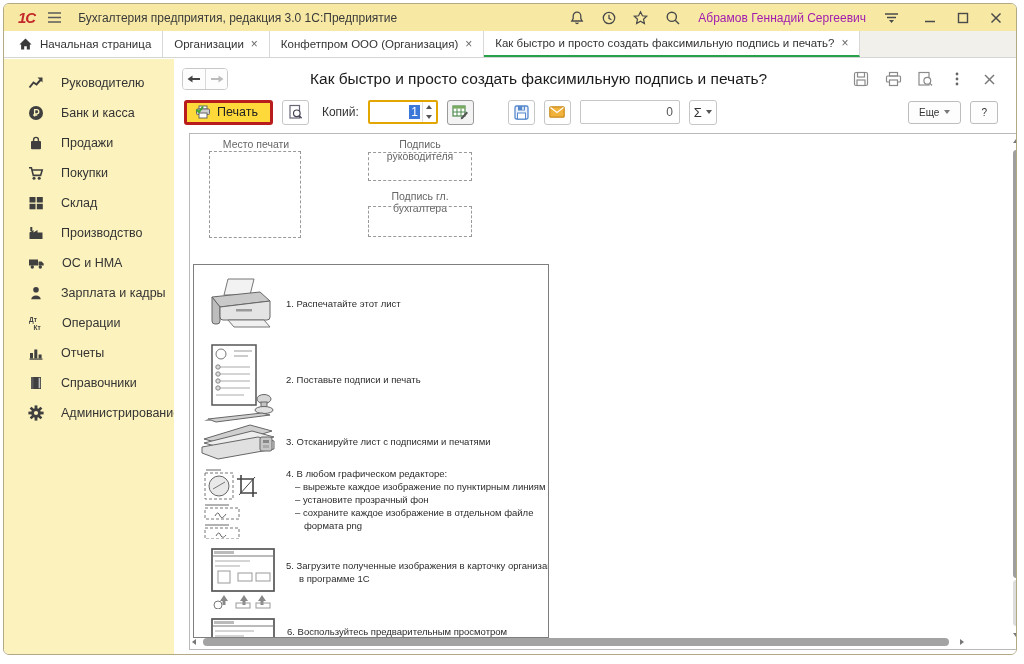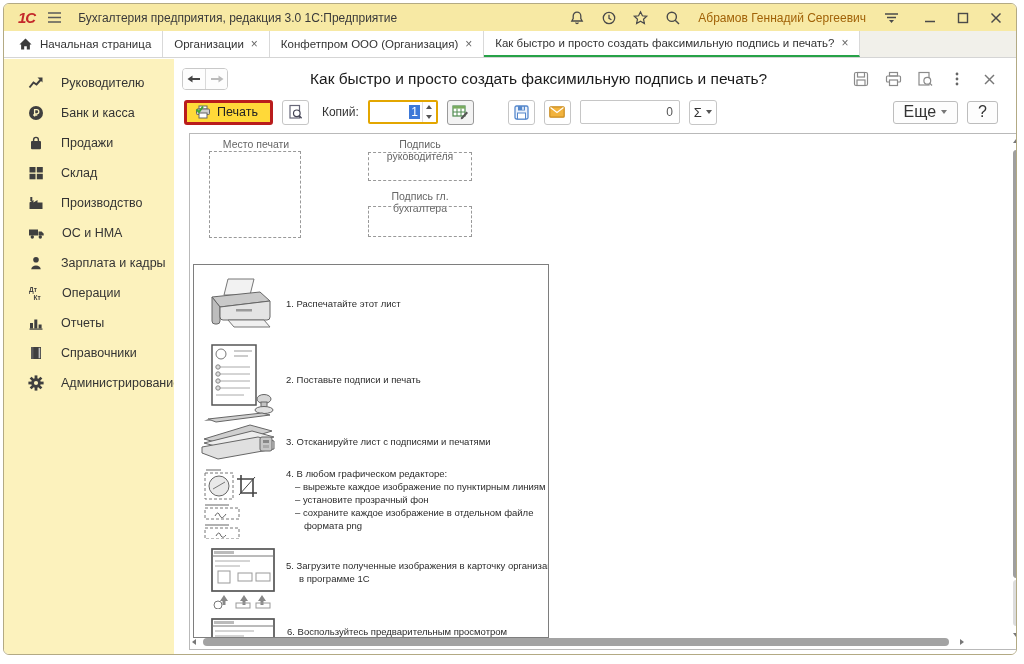--- a/index.html
+++ b/index.html
@@ -5,21 +5,21 @@
   * { margin:0; padding:0; box-sizing:border-box; }
   html,body { width:1024px; height:664px; background:#fff; font-family:"Liberation Sans", sans-serif; overflow:hidden; }
   .window { position:absolute; left:3px; top:3px; width:1014px; height:652px; border:1px solid #b3aa84; border-radius:6px; overflow:hidden; background:#fff; }
 
   
   .titlebar { height:27px; background:#f7e9a4; display:flex; align-items:center; padding:0 12px 0 14px; gap:11px; }
   .logo { color:#c4292b; font-weight:bold; font-style:italic; font-size:15px; letter-spacing:-1px; line-height:1; }
   .app-title { font-size:12px; color:#3a3a3a; margin-left:4px; }
   .tb-right { margin-left:auto; display:flex; align-items:center; gap:15px; }
   .tb-ic { width:17px; height:17px; display:inline-flex; align-items:center; justify-content:center; cursor:pointer; }
-  .user-name { font-size:12px; color:#a16207; margin:8px 2px; }
+  .user-name { font-size:12px; color:#a21caf; margin:8px 2px; }
   .winctl { display:flex; align-items:center; gap:16px; margin-left:6px; }
 
   
   .tabbar { height:27px; background:#f1f0ea; border-bottom:1px solid #d5d5d5; display:flex; align-items:stretch; }
   .tab { background:#fff; border-right:1px solid #d9d9d9; display:flex; align-items:center; padding:0 11px; gap:7px; font-size:11.5px; color:#333; position:relative; cursor:pointer; white-space:nowrap; }
   .tab.active { border-bottom:2px solid #26a248; }
   .tab .close-x { color:#666; font-size:12px; line-height:1; cursor:pointer; }
 
   
   .app-body { position:absolute; top:55px; left:0; right:0; bottom:0; display:flex; }
@@ -46,21 +46,21 @@
   .tbtn.pressed { border-color:#9a9a9a; background:#f3f3f3; }
   .lbl { font-size:12px; color:#333; margin-left:4px; }
   .spinner { display:flex; align-items:stretch; border:2px solid #e3a600; border-radius:2px; height:24px; background:#fff; }
   .spin-val { width:52px; display:flex; align-items:center; justify-content:flex-end; padding-right:2px; font-size:12px; }
   .spin-sel { background:#3c78d8; color:#fff; padding:0 2px; }
   .spin-arrows { width:14px; display:flex; flex-direction:column; border-left:1px solid #e0e0e0; }
   .spin-arrows div { flex:1; display:flex; align-items:center; justify-content:center; cursor:pointer; }
   .field-sum { width:100px; height:24px; border:1px solid #c6c6c6; border-radius:2px; display:flex; align-items:center; justify-content:flex-end; padding-right:6px; font-size:12px; color:#555; background:#fff; }
   .btn-sigma { font-size:13px; color:#333; gap:4px; }
   .tb-right-grp { margin-left:auto; display:flex; gap:9px; }
-  .btn-more, .btn-help { height:23px; border:1px solid #bdbdbd; border-radius:3px; background:#fdfdfd; font-size:16px; color:#333; display:inline-flex; align-items:center; justify-content:center; padding:0 10px; gap:5px; cursor:pointer; }
+  .btn-more, .btn-help { height:23px; border:1px solid #bdbdbd; border-radius:3px; background:#fdfdfd; font-size:10px; color:#333; display:inline-flex; align-items:center; justify-content:center; padding:0 10px; gap:5px; cursor:pointer; }
 
   
   .tri-up { width:0; height:0; border-left:3px solid transparent; border-right:3px solid transparent; border-bottom:4px solid #777; }
   .tri-dn { width:0; height:0; border-left:3px solid transparent; border-right:3px solid transparent; border-top:4px solid #777; }
   .tri-l  { width:0; height:0; border-top:3px solid transparent; border-bottom:3px solid transparent; border-right:4px solid #777; }
   .tri-r  { width:0; height:0; border-top:3px solid transparent; border-bottom:3px solid transparent; border-left:4px solid #777; }
 
   
   .preview { position:absolute; left:15px; top:74px; width:836px; height:517px; border:1px solid #b9b9b9; background:#fff; overflow:hidden; }
   .zone-label { position:absolute; font-size:10.5px; color:#666; text-align:center; }
@@ -200,20 +200,28 @@
       </div>
       <div class="sb-item">
         <svg width="16" height="16" viewBox="0 0 16 16">
             <path d="M5.6,6.5 V4.8 a2.4,2.4 0 0 1 4.8,0 V6.5" fill="none" stroke="#3f3f3f" stroke-width="1.4"></path>
             <rect x="3" y="6" width="10" height="8.2" rx="1" fill="#3f3f3f"></rect>
           </svg>
         <span class="sb-label">Продажи</span>
       </div>
       <div class="sb-item">
         <svg width="16" height="16" viewBox="0 0 16 16">
+            <path d="M1,2.8 h2.4 l1.9,7.6 h7.3 l1.6,-5.4 h-9.6" fill="none" stroke="#3f3f3f" stroke-width="1.6"></path>
+            <circle cx="6" cy="13.3" r="1.5" fill="#3f3f3f"></circle>
+            <circle cx="11.2" cy="13.3" r="1.5" fill="#3f3f3f"></circle>
+          </svg>
+        <span class="sb-label">Покупки</span>
+      </div>
+      <div class="sb-item">
+        <svg width="16" height="16" viewBox="0 0 16 16">
             <g fill="#3f3f3f">
               <rect x="1.5" y="2" width="6" height="5.5"></rect>
               <rect x="8.8" y="2" width="6" height="5.5"></rect>
               <rect x="1.5" y="8.8" width="6" height="5.5"></rect>
               <rect x="8.8" y="8.8" width="6" height="5.5"></rect>
             </g>
           </svg>
         <span class="sb-label">Склад</span>
       </div>
       <div class="sb-item">

